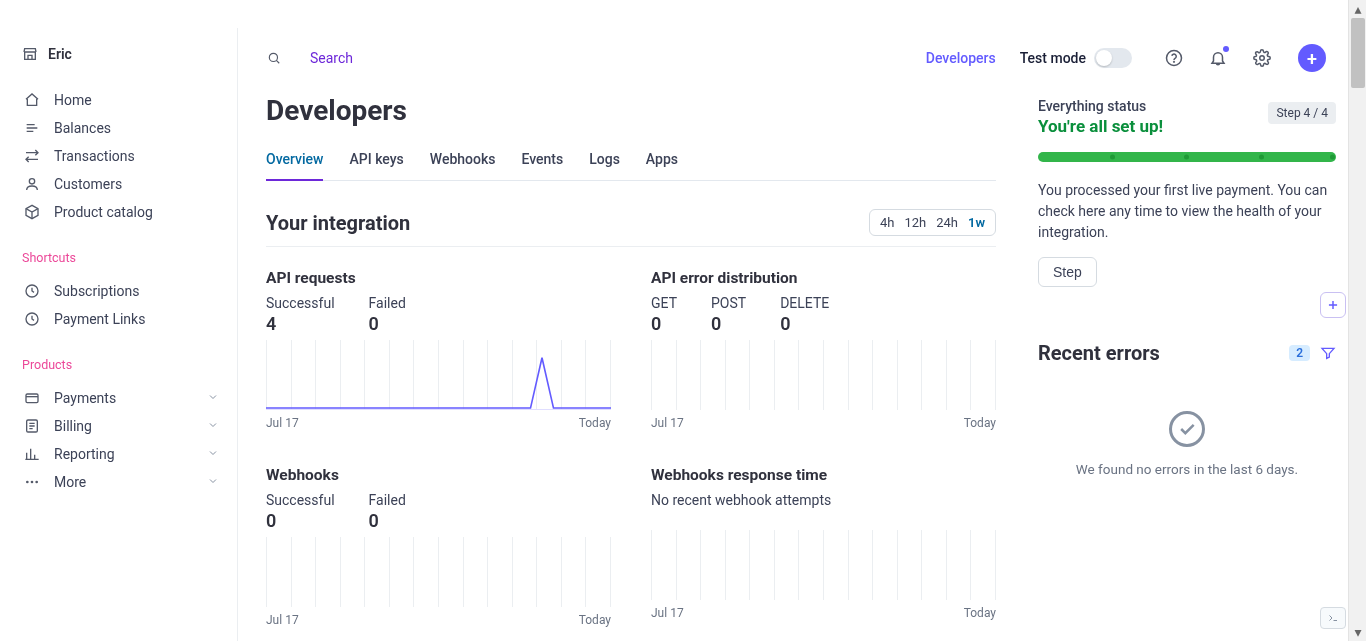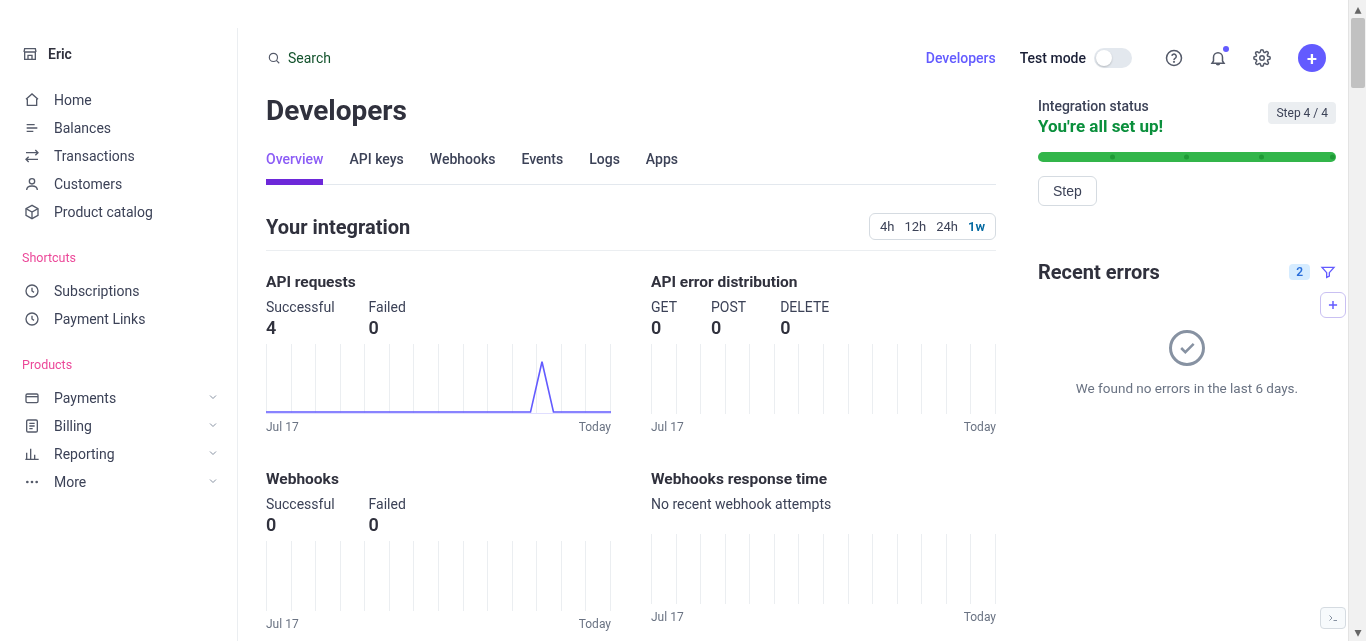--- a/index.html
+++ b/index.html
@@ -91,39 +91,39 @@
 
   
   .main { flex:1; display:flex; flex-direction:column; padding-right: 20px; }
   .topbar {
     display:flex; align-items:center;
     padding: 16px 20px 16px 28px;
     gap: 12px;
   }
   .search {
     display:flex; align-items:center;
-    gap: 6px;
-    color:#14532d;
+    gap: 28px;
+    color:#6d28d9;
     flex:1;
     text-align:center;
   }
   .topbar .link { color:#635bff; font-weight:500; margin-right:12px; cursor:pointer;}
   .toggle-block{ display:flex; align-items:center; gap:8px; margin-right:8px;}
   .toggle { width:38px; height:20px; border-radius:999px; background:#e3e8ee; position:relative;}
   .toggle::after{content:""; position:absolute; left:2px; top:2px; width:16px; height:16px; background:#fff; border-radius:50%; box-shadow:0 1px 2px rgba(0,0,0,.2);}
   .icon-btn { width:20px; height:20px; display:flex; align-items:center; justify-content:center; color:#545a69; cursor:pointer; margin-left:12px; position:relative;}
   .notif-dot{ position:absolute; top:-2px; right:-1px; width:6px; height:6px; border-radius:50%; background:#635bff;}
   .plus-btn { width:28px;height:28px;border-radius:50%;background:#635bff;color:#fff;display:flex;align-items:center;justify-content:center;margin-left:14px;font-size:18px;font-weight:600;cursor:pointer;}
 
   .content { display:flex; padding: 6px 10px 0 28px; gap: 42px; }
   .primary { flex:1; min-width:0; }
   .page-title { font-size:28px; font-weight:700; color:#30313d; padding-bottom:4px;}
   .tabs { display:flex; gap:26px; border-bottom:1px solid #e3e8ee; margin-top:10px;}
   .tab { padding: 10px 0 12px; color:#3c4257; cursor:pointer; font-weight:500;}
-  .tab.active { color:#8b5cf6; border-bottom:6px solid #6d28d9; margin-bottom:-1px;}
+  .tab.active { color:#0369a1; border-bottom:2px solid #6d28d9; margin-bottom:-1px;}
 
   .section-row { display:flex; align-items:center; justify-content:space-between; margin-top:28px; padding-bottom:10px; border-bottom:1px solid #ebeef1;}
   .section-row h2{ font-size:20px; font-weight:700; color:#30313d;}
   .range { border:1px solid #d5dbe1; border-radius:6px; padding:5px 10px; display:flex; gap:10px; font-size:13px; color:#3c4257;}
   .range span{cursor:pointer;}
   .range span.active{ color:#0369a1; font-weight:600;}
 
   .cards { display:grid; grid-template-columns: 1fr 1fr; gap: 36px 40px; margin-top:22px;}
   .card h3{ font-size:15.5px; font-weight:700; color:#30313d;}
   .metrics { display:flex; gap:34px; margin-top:8px;}
@@ -500,31 +500,32 @@
                 <span>Jul 17</span>
                 <span>Today</span>
               </div>
           </div>
         </div>
       </div>
 
       <aside class="side">
         <div class="status-head">
           <div>
-            <div class="small">Integration status</div>
+            <div class="small">Everything status</div>
             <div class="setup">You're all set up!</div>
           </div>
           <div class="step">Step 4 / 4</div>
         </div>
         <div class="progress">
           <span class="dot" style="left:24%"></span>
             <span class="dot" style="left:49%"></span>
             <span class="dot" style="left:74%"></span>
             <span class="dot" style="left:98%"></span>
         </div>
+        <div class="status-text">You processed your first live payment. You can check here any time to view the health of your integration.</div>
         <button class="done-btn">Step</button>
 
         <div class="errors-head">
           <h2>Recent errors</h2>
           <span class="badge">2</span>
           <span class="filter-ic">
             <svg width="16" height="16" viewBox="0 0 24 24" fill="none" stroke="currentColor" stroke-width="2">
                 <path d="M3 5h18l-7 8v5l-4 2v-7z"></path>
               </svg>
           </span>

